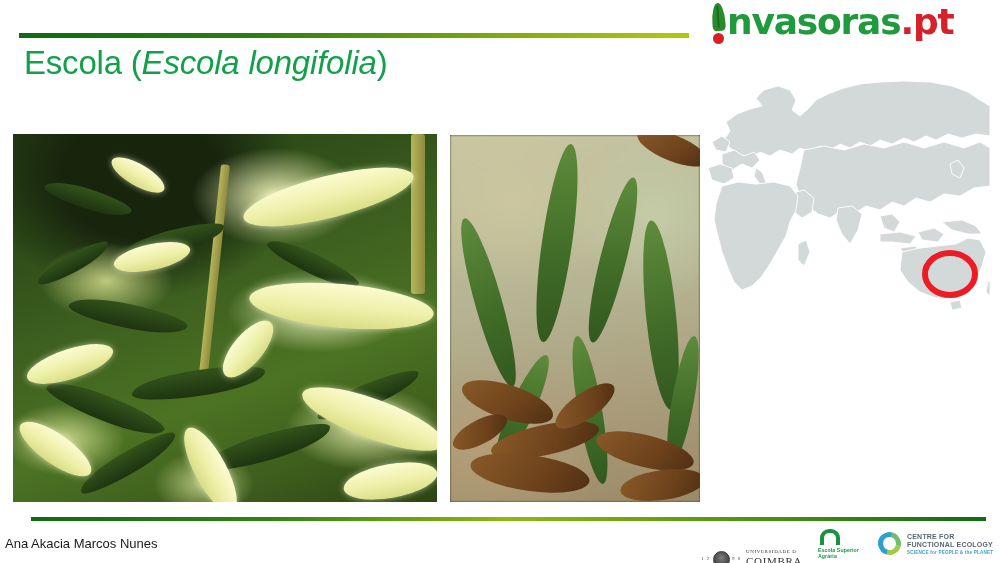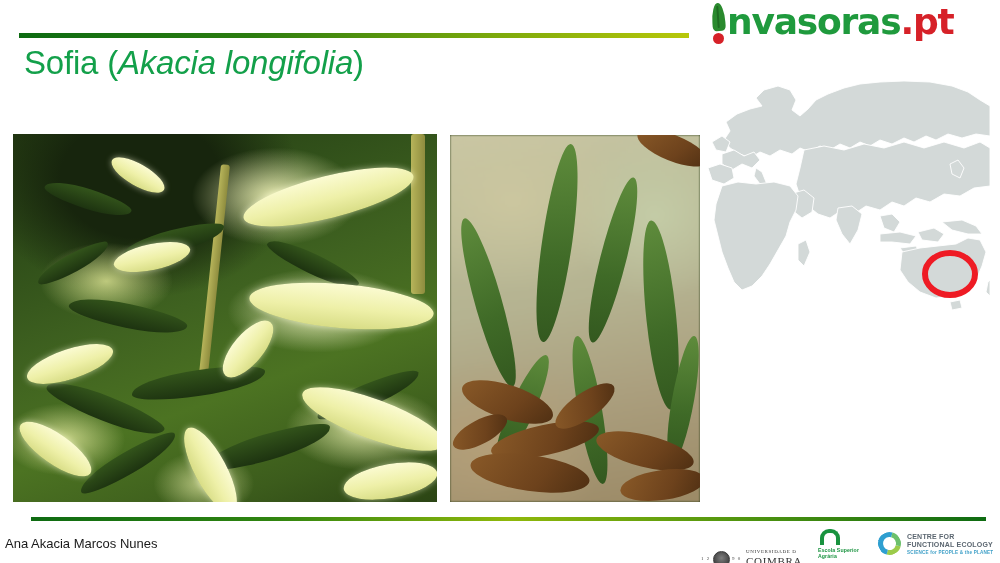--- a/index.html
+++ b/index.html
@@ -346,21 +346,21 @@
 
   <div id="brand-logo">
     <span class="brand-leaf"></span>
     <span class="brand-dot"></span>
     <span class="brand-word">
       <span class="brand-green">nvasoras</span><span class="brand-red">.pt</span>
     </span>
   </div>
 
   <div id="slide-title">
-    <span>Sofia (</span><span class="sci">Akacia longifolia</span><span>)</span>
+    <span>Escola (</span><span class="sci">Escola longifolia</span><span>)</span>
   </div>
 
   <div class="photo" id="photo-flowers">
     <div class="bg"></div>
     <div class="stem" style="left:196px;top:30px;width:9px;height:230px;transform:rotate(6deg);"></div>
     <div class="stem" style="left:398px;top:0px;width:14px;height:160px;"></div>
 
     <div class="phyllode" style="left:30px;top:55px;width:90px;height:20px;transform:rotate(18deg);"></div>
     <div class="phyllode" style="left:108px;top:96px;width:105px;height:22px;transform:rotate(-14deg);"></div>
     <div class="phyllode" style="left:55px;top:170px;width:120px;height:24px;transform:rotate(12deg);"></div>

